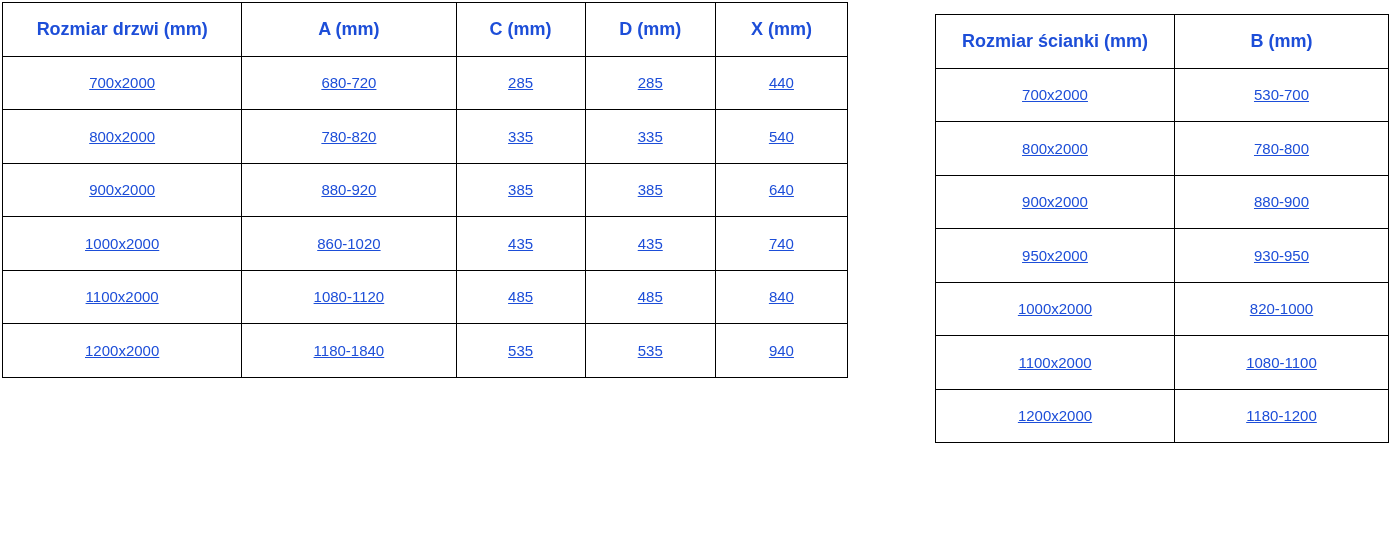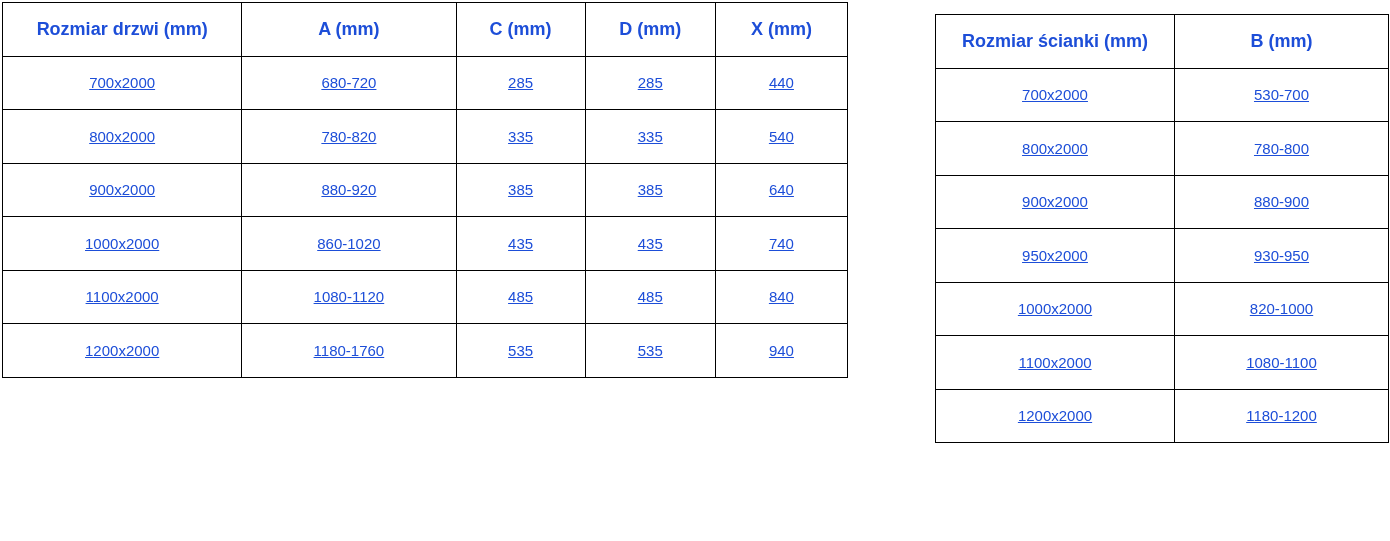--- a/index.html
+++ b/index.html
@@ -109,21 +109,21 @@
         </tr>
         <tr>
           <td>1100x2000</td>
           <td>1080-1120</td>
           <td>485</td>
           <td>485</td>
           <td>840</td>
         </tr>
         <tr>
           <td>1200x2000</td>
-          <td>1180-1760</td>
+          <td>1180-1840</td>
           <td>535</td>
           <td>535</td>
           <td>940</td>
         </tr>
       </tbody>
     </table>
 
   <table class="spec-table table-wall">
     <colgroup>
       <col style="width:239px">

